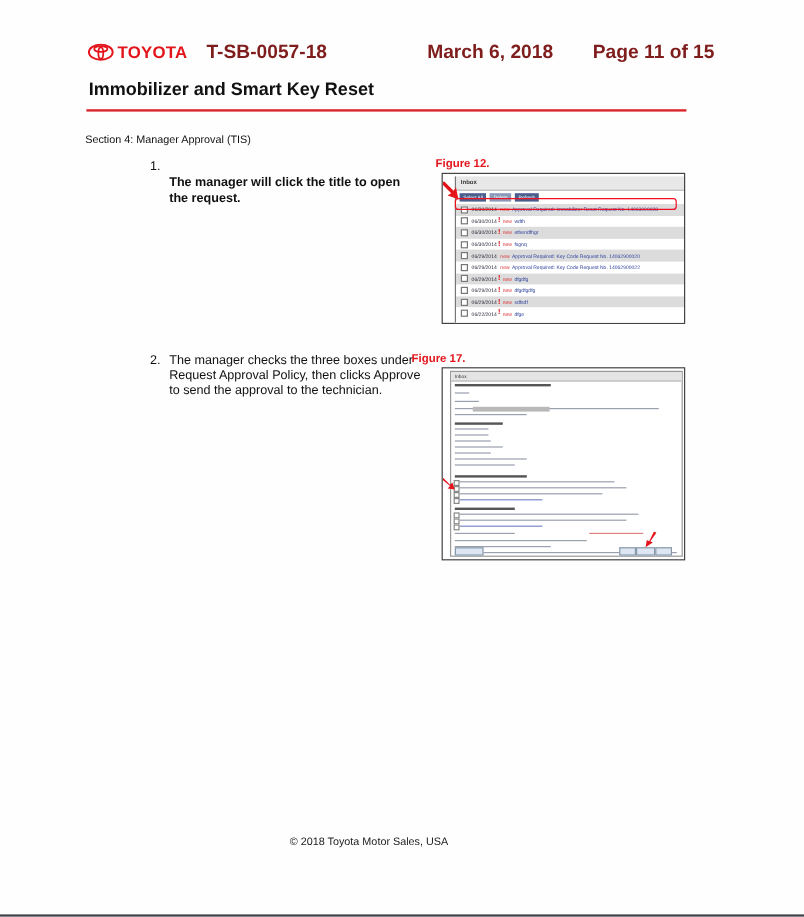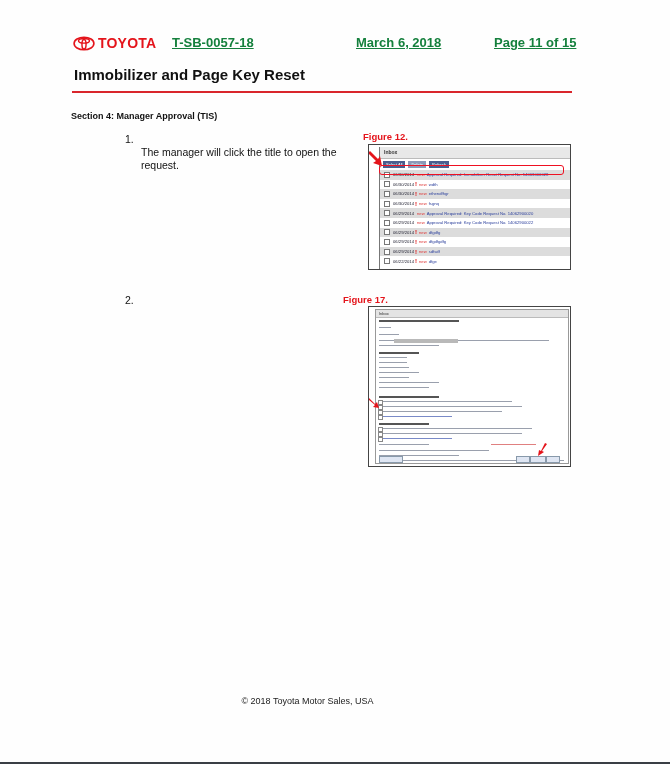--- a/index.html
+++ b/index.html
@@ -5,33 +5,33 @@
   html, body { margin:0; padding:0; }
   body {
     width:670px; height:764px; position:relative; overflow:hidden;
     background:#fefefe; font-family:"Liberation Sans", sans-serif; color:#111;
   }
   .abs { position:absolute; }
   
   .logo { left:73px; top:34px; height:18px; display:flex; align-items:center; }
   .logo svg { width:22px; height:15px; margin-right:3px; }
   .logo-text { color:#e4141b; font-weight:bold; font-size:14px; letter-spacing:0.2px; }
-  .hdr { top:35px; font-size:13px; font-weight:bold; color:#15803d;text-decoration:underline; }
+  .hdr { top:35px; font-size:16px; font-weight:bold; color:#7f1d1d; }
   .doc-id { left:172px; }
   .doc-date { left:356px; }
   .doc-page { left:494px; }
   .doc-title { left:74px; top:66px; font-size:15px; font-weight:bold; color:#111; }
   .rule { left:72px; top:91px; width:500px; height:2px; background:#d9262c; }
-  .section { left:71px; top:111px; font-size:9px; font-weight:bold; }
+  .section { left:71px; top:111px; font-size:9px; font-weight:normal; }
   .step { font-size:10.5px; line-height:12.5px; color:#111; }
   .step .num { position:absolute; left:0; top:0; }
   .step .txt { position:absolute; left:16px; top:0; width:210px; }
   .step1 { left:125px; top:133px; width:240px; height:100px; }
   .step2 { left:125px; top:294px; width:240px; height:60px; }
-  .step-para2 { margin-top:13px; }
+  .step-para2 { margin-top:13px;font-weight:bold; }
   .fig-cap { font-size:9.5px; font-weight:bold; color:#e4141b; }
   .fig16-cap { left:363px; top:131px; }
   .fig17-cap { left:343px; top:294px; }
   
   .fig16 { left:368px; top:144px; width:201px; height:124px; border:1px solid #444; background:#fff; overflow:hidden; }
   .fig16 .inner { position:absolute; left:10px; top:2px; right:0; bottom:0; border-left:1px solid #777; background:#fff; }
   .fig16 .inbox-bar { height:11px; background:#e8e8e8; border-bottom:1px solid #bbb; font-size:5px; font-weight:bold; color:#333; line-height:11px; padding-left:4px; }
   .fig16 .btnbar { height:7px; margin:2px 0 0 3px; display:flex; gap:3px; }
   .fig16 .btnbar span { display:inline-block; background:#4a5e8e; color:#fff; font-size:4px; line-height:7px; padding:0 3px; }
   .fig16 .btnbar span.alt { background:#8a9ab8; }
@@ -64,34 +64,37 @@
   <svg viewBox="0 0 30 20">
     <ellipse cx="15" cy="10" rx="13.5" ry="8.6" fill="none" stroke="#e4141b" stroke-width="2.2"></ellipse>
     <ellipse cx="15" cy="6.3" rx="7.5" ry="3.2" fill="none" stroke="#e4141b" stroke-width="2"></ellipse>
     <ellipse cx="15" cy="11" rx="2.8" ry="6.6" fill="none" stroke="#e4141b" stroke-width="2"></ellipse>
   </svg>
   <span class="logo-text">TOYOTA</span>
 </div>
 <div class="abs hdr doc-id">T-SB-0057-18</div>
 <div class="abs hdr doc-date">March 6, 2018</div>
 <div class="abs hdr doc-page">Page 11 of 15</div>
-<div class="abs doc-title">Immobilizer and Page Key Reset</div>
+<div class="abs doc-title">Immobilizer and Smart Key Reset</div>
 <div class="abs rule"></div>
 
 <div class="abs section">Section 4: Manager Approval  (TIS)</div>
 
 <div class="abs step step1">
   <span class="num">1.</span>
   <div class="txt">
     <div class="step-para2">The manager will click the title to open the request.</div>
   </div>
 </div>
 
 <div class="abs step step2">
   <span class="num">2.</span>
+  <div class="txt">
+    <div>The manager checks the three boxes under Request Approval Policy, then clicks Approve to send the approval to the technician.</div>
+  </div>
 </div>
 
 <div class="abs fig-cap fig16-cap">Figure 12.</div>
 <div class="abs fig16">
   <div class="inner">
     <div class="inbox-bar">Inbox</div>
     <div class="btnbar">
       <span>Select All</span>
       <span class="alt">Delete</span>
       <span>Refresh</span>

